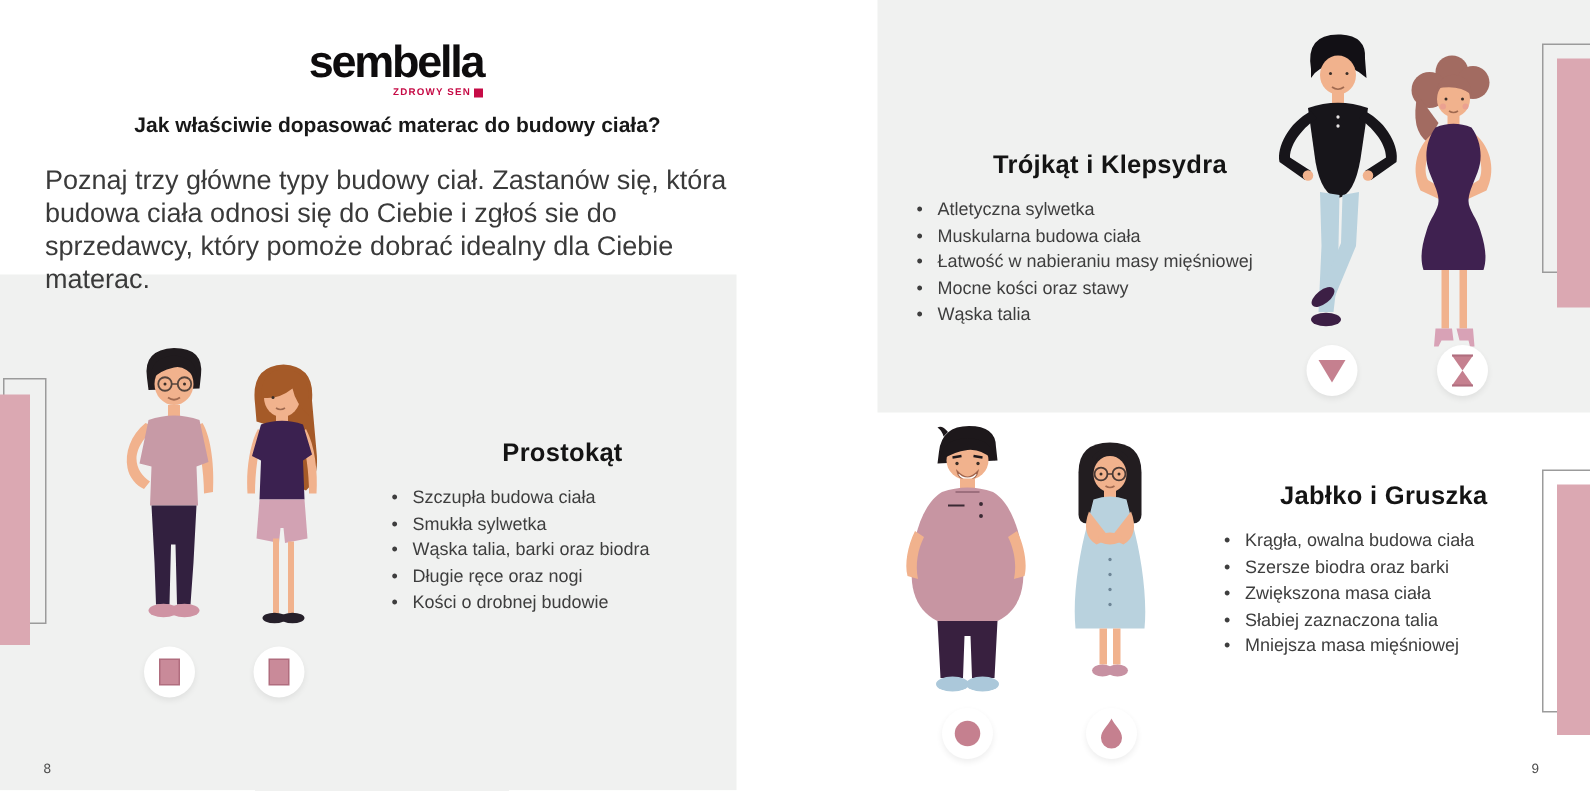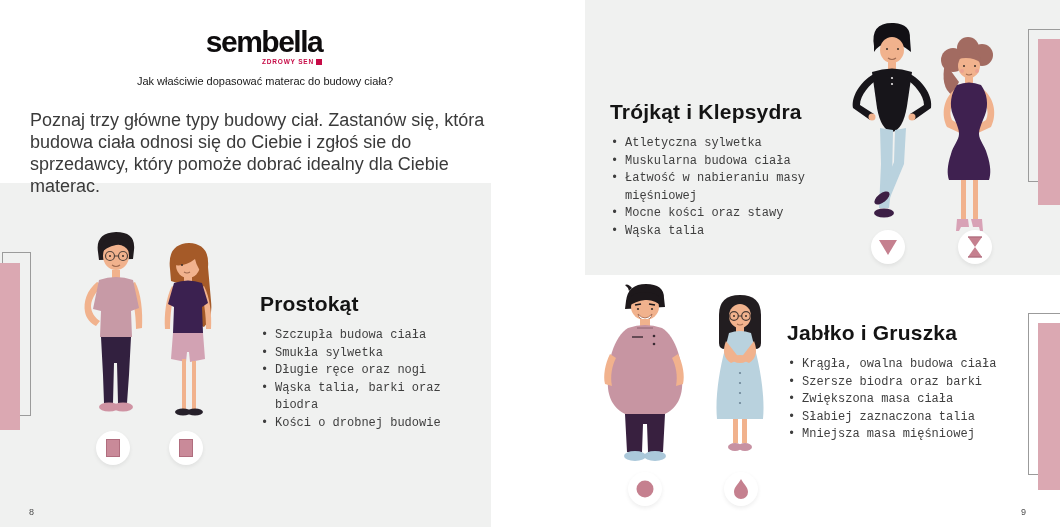--- a/index.html
+++ b/index.html
@@ -17,33 +17,33 @@
   .deco-pink    { position: absolute; background: #dba8b2; }
 
   
   #logo { position: absolute; left: 204px; top: 27px; width: 120px; text-align: center; }
   #logo .brand { font-size: 30px; font-weight: bold; letter-spacing: -1.5px; color: #0e0c0d; line-height: 1; }
   #logo .tagline-row { display: flex; justify-content: flex-end; align-items: center; gap: 2px; margin-top: 1px; padding-right: 2px; }
   #logo .tagline { font-size: 6.5px; font-weight: bold; letter-spacing: 0.8px; color: #c60b46; }
   #logo .tagline-square { width: 6px; height: 6px; background: #c60b46; }
 
   #intro-title { position: absolute; left: 0; top: 75px; width: 530px; text-align: center;
-                 font-size: 11px; font-weight: normal; color: #181818; }
+                 font-size: 14px; font-weight: bold; color: #181818; }
   #intro-body  { position: absolute; left: 30px; top: 109px; width: 459px;
                  font-size: 18px; line-height: 22px; color: #3a3a3a; }
 
   .section { position: absolute; }
-  .section h2 { font-size: 21px; font-weight: bold; color: #141414; letter-spacing: 0.2px; }
-  .section ul { list-style: none; margin-top: 11px; font-family: Liberation Mono, monospace; }
+  .section h2 { font-size: 17px; font-weight: bold; color: #141414; letter-spacing: 0.2px; text-align: center; }
+  .section ul { list-style: none; margin-top: 11px; }
   .section li { position: relative; padding-left: 15px; font-size: 12px; line-height: 17.5px; color: #3e3e3e; }
   .section li::before { content: "\2022"; position: absolute; left: 1px; top: 0; color: #3e3e3e; }
 
   #section-prostokat { left: 260px; top: 292px; width: 230px; }
   #section-trojkat   { left: 610px; top: 100px; width: 260px; }
-  #section-jablko    { left: 787px; top: 321px; width: 215px; }
+  #section-jablko    { left: 815px; top: 321px; width: 215px; }
 
   .figure { position: absolute; }
   .figure svg { display: block; width: 100%; height: 100%; }
 
   .shape-badge { position: absolute; width: 34px; height: 34px; border-radius: 50%;
                  background: #ffffff; box-shadow: 0 2px 4px rgba(0,0,0,0.07);
                  display: flex; align-items: center; justify-content: center; }
 
   .page-num { position: absolute; font-size: 9px; color: #4c4c4c; }
   #page-num-left  { left: 29px;  top: 507px; }
@@ -75,22 +75,22 @@
   </div>
 
   <div id="intro-title">Jak właściwie dopasować materac do budowy ciała?</div>
   <div id="intro-body">Poznaj trzy główne typy budowy ciał. Zastanów się, która budowa ciała odnosi się do Ciebie i zgłoś sie do sprzedawcy, który pomoże dobrać idealny dla Ciebie materac.</div>
 
   <div id="section-prostokat" class="section">
     <h2>Prostokąt</h2>
     <ul>
       <li>Szczupła budowa ciała</li>
       <li>Smukła sylwetka</li>
+      <li>Wąska talia, barki oraz biodra</li>
       <li>Długie ręce oraz nogi</li>
-      <li>Wąska talia, barki oraz biodra</li>
       <li>Kości o drobnej budowie</li>
     </ul>
   </div>
 
   <div id="section-trojkat" class="section">
     <h2>Trójkąt i Klepsydra</h2>
     <ul>
       <li>Atletyczna sylwetka</li>
       <li>Muskularna budowa ciała</li>
       <li>Łatwość w nabieraniu masy mięśniowej</li>

